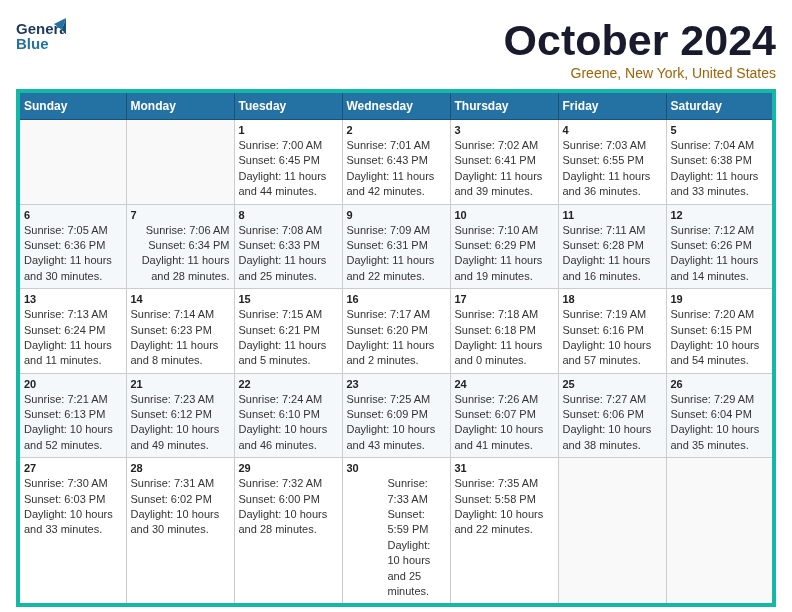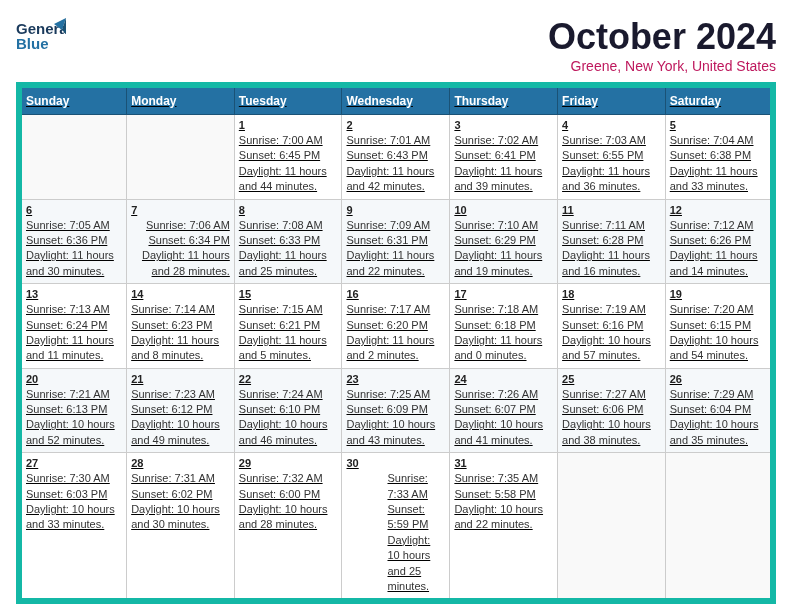--- a/index.html
+++ b/index.html
@@ -18,33 +18,32 @@
     }
     .logo {
       display: flex;
       align-items: center;
       gap: 4px;
     }
     .title-block {
       text-align: right;
     }
     .month-title {
-      font-size: 36px;
+      font-size: 43px;
       font-weight: bold;
       color: #1a1a2e;
     }
     .location {
       font-size: 14px;
-      color: #be185d;
+      color: #a16207;
     }
     .calendar {
       width: 100%;
       border-collapse: collapse;
-      border: 6px solid #14b8a6;
-      text-decoration: underline;
+      border: 4px solid #14b8a6;
     }
     .calendar th {
       background: #2471a3;
       color: #fff;
       font-size: 12px;
       font-weight: bold;
       padding: 6px 4px;
       text-align: left;
       border: 1px solid #1a5276;
     }

